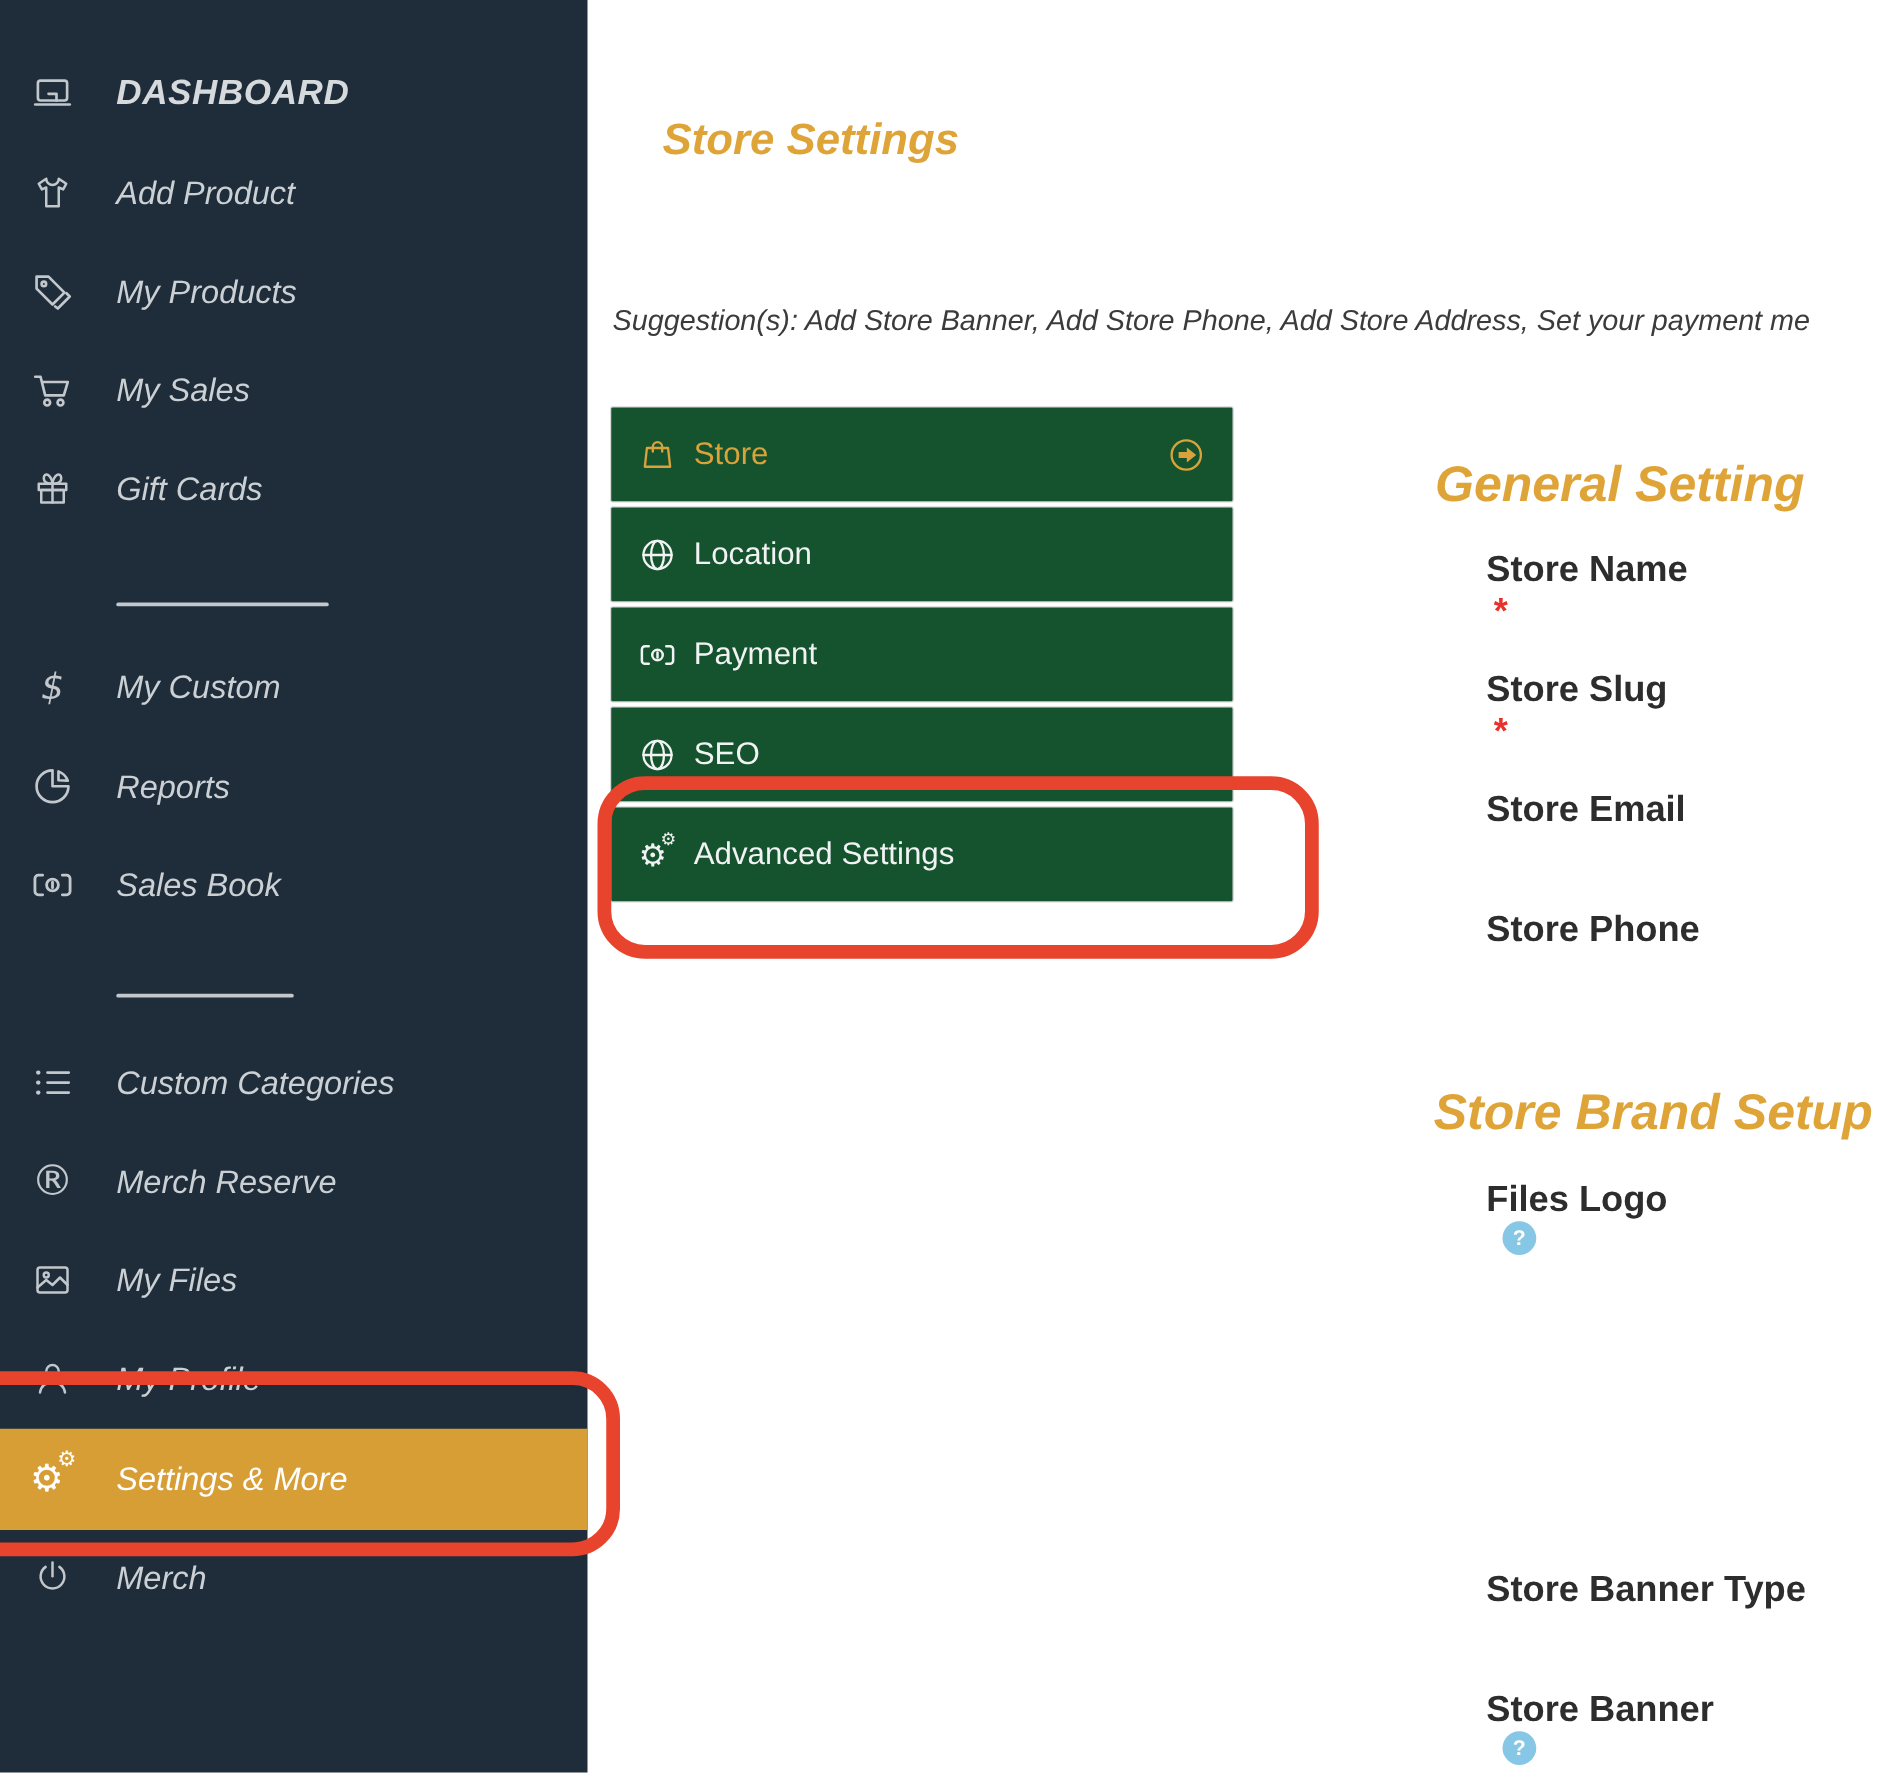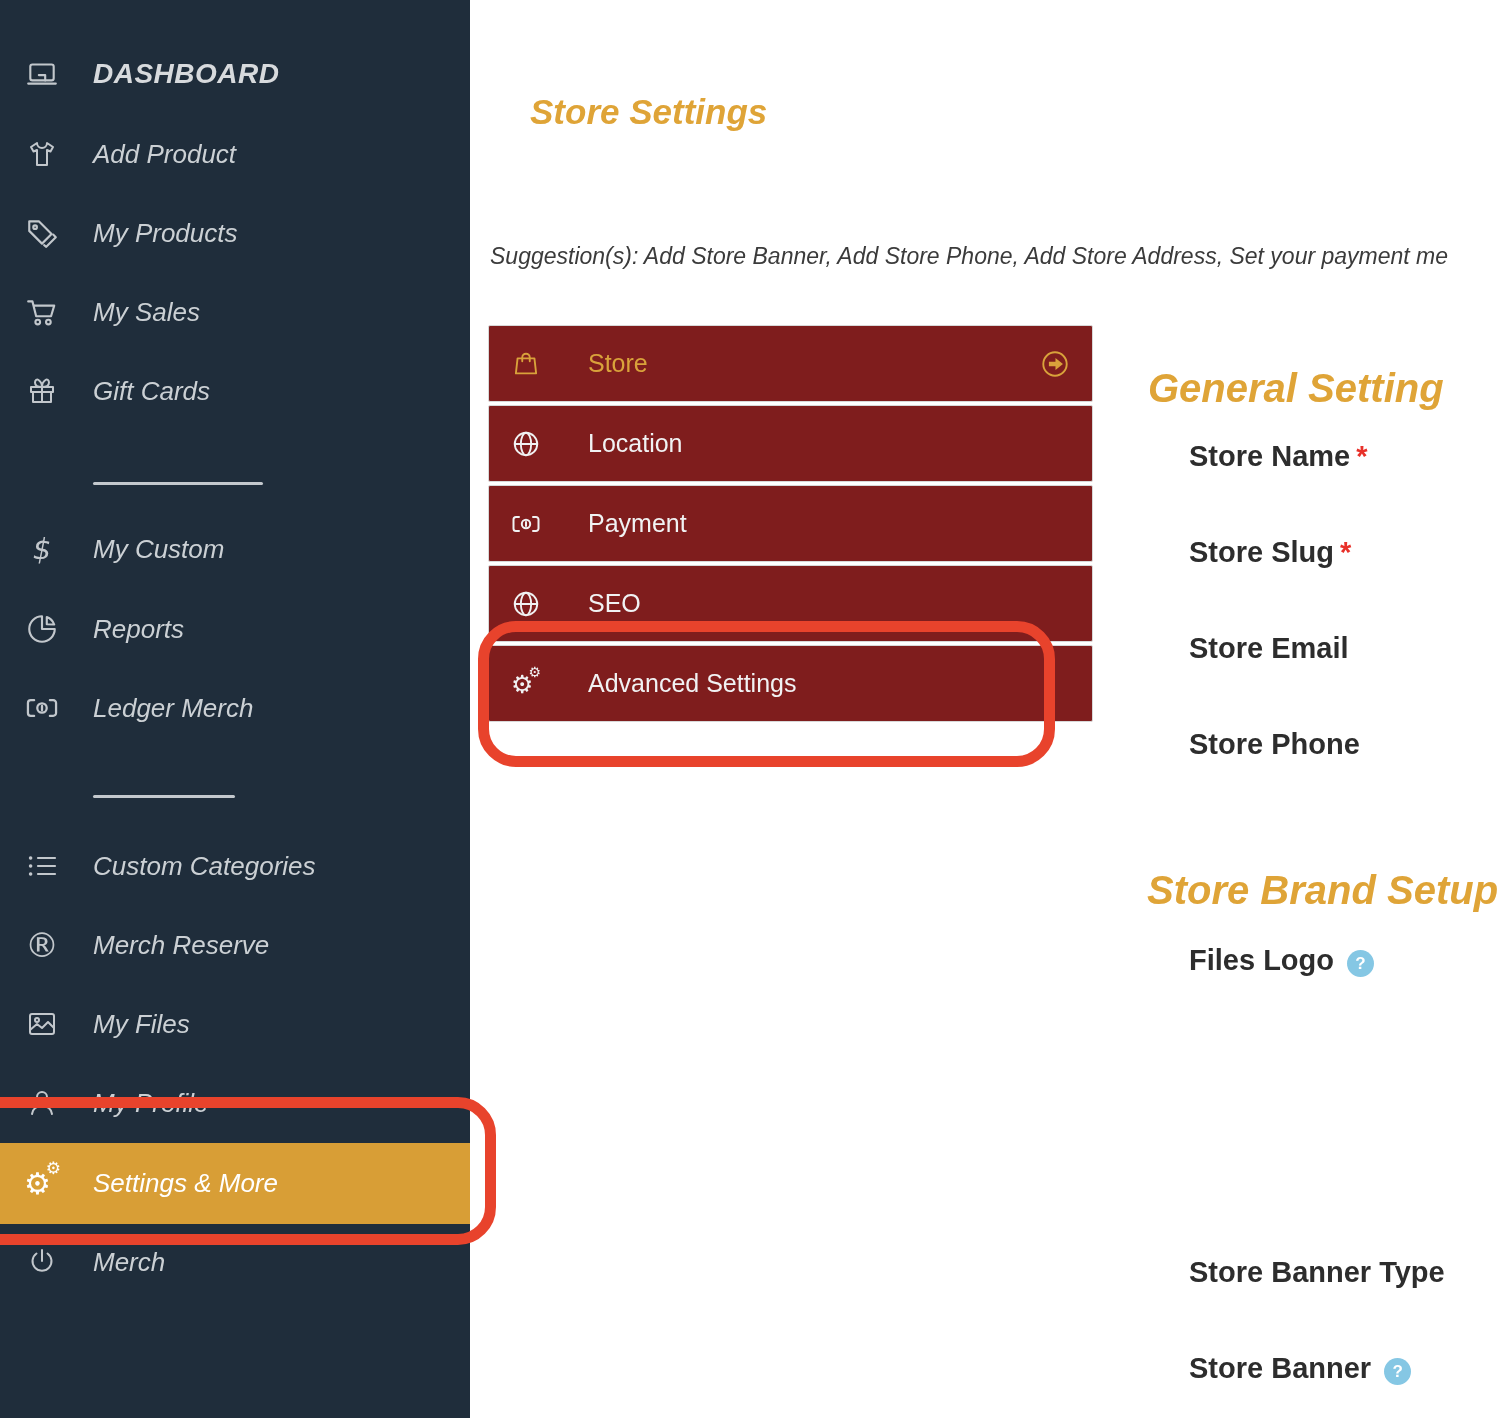--- a/index.html
+++ b/index.html
@@ -48,45 +48,45 @@
     white-space:nowrap;
   }
   .suggestion {
     position:absolute; left:490px; top:243px;
     font-size:23px; font-style:italic; color:#3b3b3b; white-space:nowrap;
   }
 
   
   .settings-menu { position:absolute; left:488px; top:325px; width:545px; }
   .menu-row {
-    position:relative; width:605px; height:77px; margin-bottom:3px;
-    background:#7f1d1d; border:1px solid #d8d8d8; border-radius:2px;
+    position:relative; width:499px; height:77px; margin-bottom:3px;
+    background:#14532d; border:1px solid #d8d8d8; border-radius:2px;
     display:flex; align-items:center; cursor:pointer;
-    color:#f1f2f3; font-size:25px;gap:33px;
+    color:#f1f2f3; font-size:25px;
   }
   .menu-row .m-ic { margin-left:20px; width:34px; display:flex; justify-content:center; color:#f1f2f3; }
   .menu-row .m-lbl { margin-left:12px; white-space:nowrap; }
   .menu-row.is-active { color:#d9a23b; }
   .menu-row.is-active .m-ic { color:#d9a23b; }
   .menu-row .trail {
     position:absolute; right:22px; top:50%; transform:translateY(-50%);
     color:#d9a23b;
   }
   .menu-row .gear-wrap { width:30px; height:30px; }
   .menu-row .gear-wrap .g1 { font-size:25px; line-height:29px; }
   .menu-row .gear-wrap .g2 { font-size:14px; top:-5px; right:0; }
 
   
   .section-heading {
     position:absolute; font-size:40px; font-weight:bold; font-style:italic;
     color:#dfa437; white-space:nowrap;
   }
   .field-label {
-    position:absolute; display:flex; align-items:flex-end;
-    font-size:29px; font-weight:bold; color:#2d2d2d; white-space:nowrap;
+    position:absolute; display:flex; align-items:flex-start;
+    font-size:29px; font-weight:bold; color:#2d2d2d; white-space:nowrap;flex-direction:column;
   }
   .req { color:#e8312a; margin-left:6px; font-weight:bold; }
   .help-badge {
     width:27px; height:27px; margin-left:13px; border-radius:50%;
     background:#85c7e4; color:#ffffff; font-size:17px; font-weight:bold;
     display:flex; align-items:center; justify-content:center; cursor:pointer;
   }
 
   
   .annotation { position:absolute; border:11px solid #e8432c; border-radius:38px; z-index:5; pointer-events:none; }
@@ -171,21 +171,21 @@
   </div>
 
   <div class="nav-item" style="top:668px">
     <span class="ic">
       <svg width="36" height="36" viewBox="0 0 32 32" fill="none" stroke="currentColor" stroke-width="2" stroke-linecap="round" stroke-linejoin="round">
         <path d="M9 9H6a2.5 2.5 0 0 0-2.5 2.5v9A2.5 2.5 0 0 0 6 23h3M23 9h3a2.5 2.5 0 0 1 2.5 2.5v9A2.5 2.5 0 0 1 26 23h-3"></path>
         <circle cx="16" cy="16" r="4.2"></circle>
           <path d="M16 14v4"></path>
       </svg>
     </span>
-    <span class="lbl">Ledger Merch</span>
+    <span class="lbl">Sales Book</span>
   </div>
 
   <div class="side-divider" style="top:795px; width:142px"></div>
 
   <div class="nav-item" style="top:826px">
     <span class="ic">
       <svg width="32" height="32" viewBox="0 0 32 32" fill="none" stroke="currentColor" stroke-width="2.2" stroke-linecap="round" stroke-linejoin="round">
         <path d="M12 8h17M12 16h17M12 24h17"></path>
           <path d="M4.5 8h.2M4.5 16h.2M4.5 24h.2" stroke-width="3.4"></path>
       </svg>

